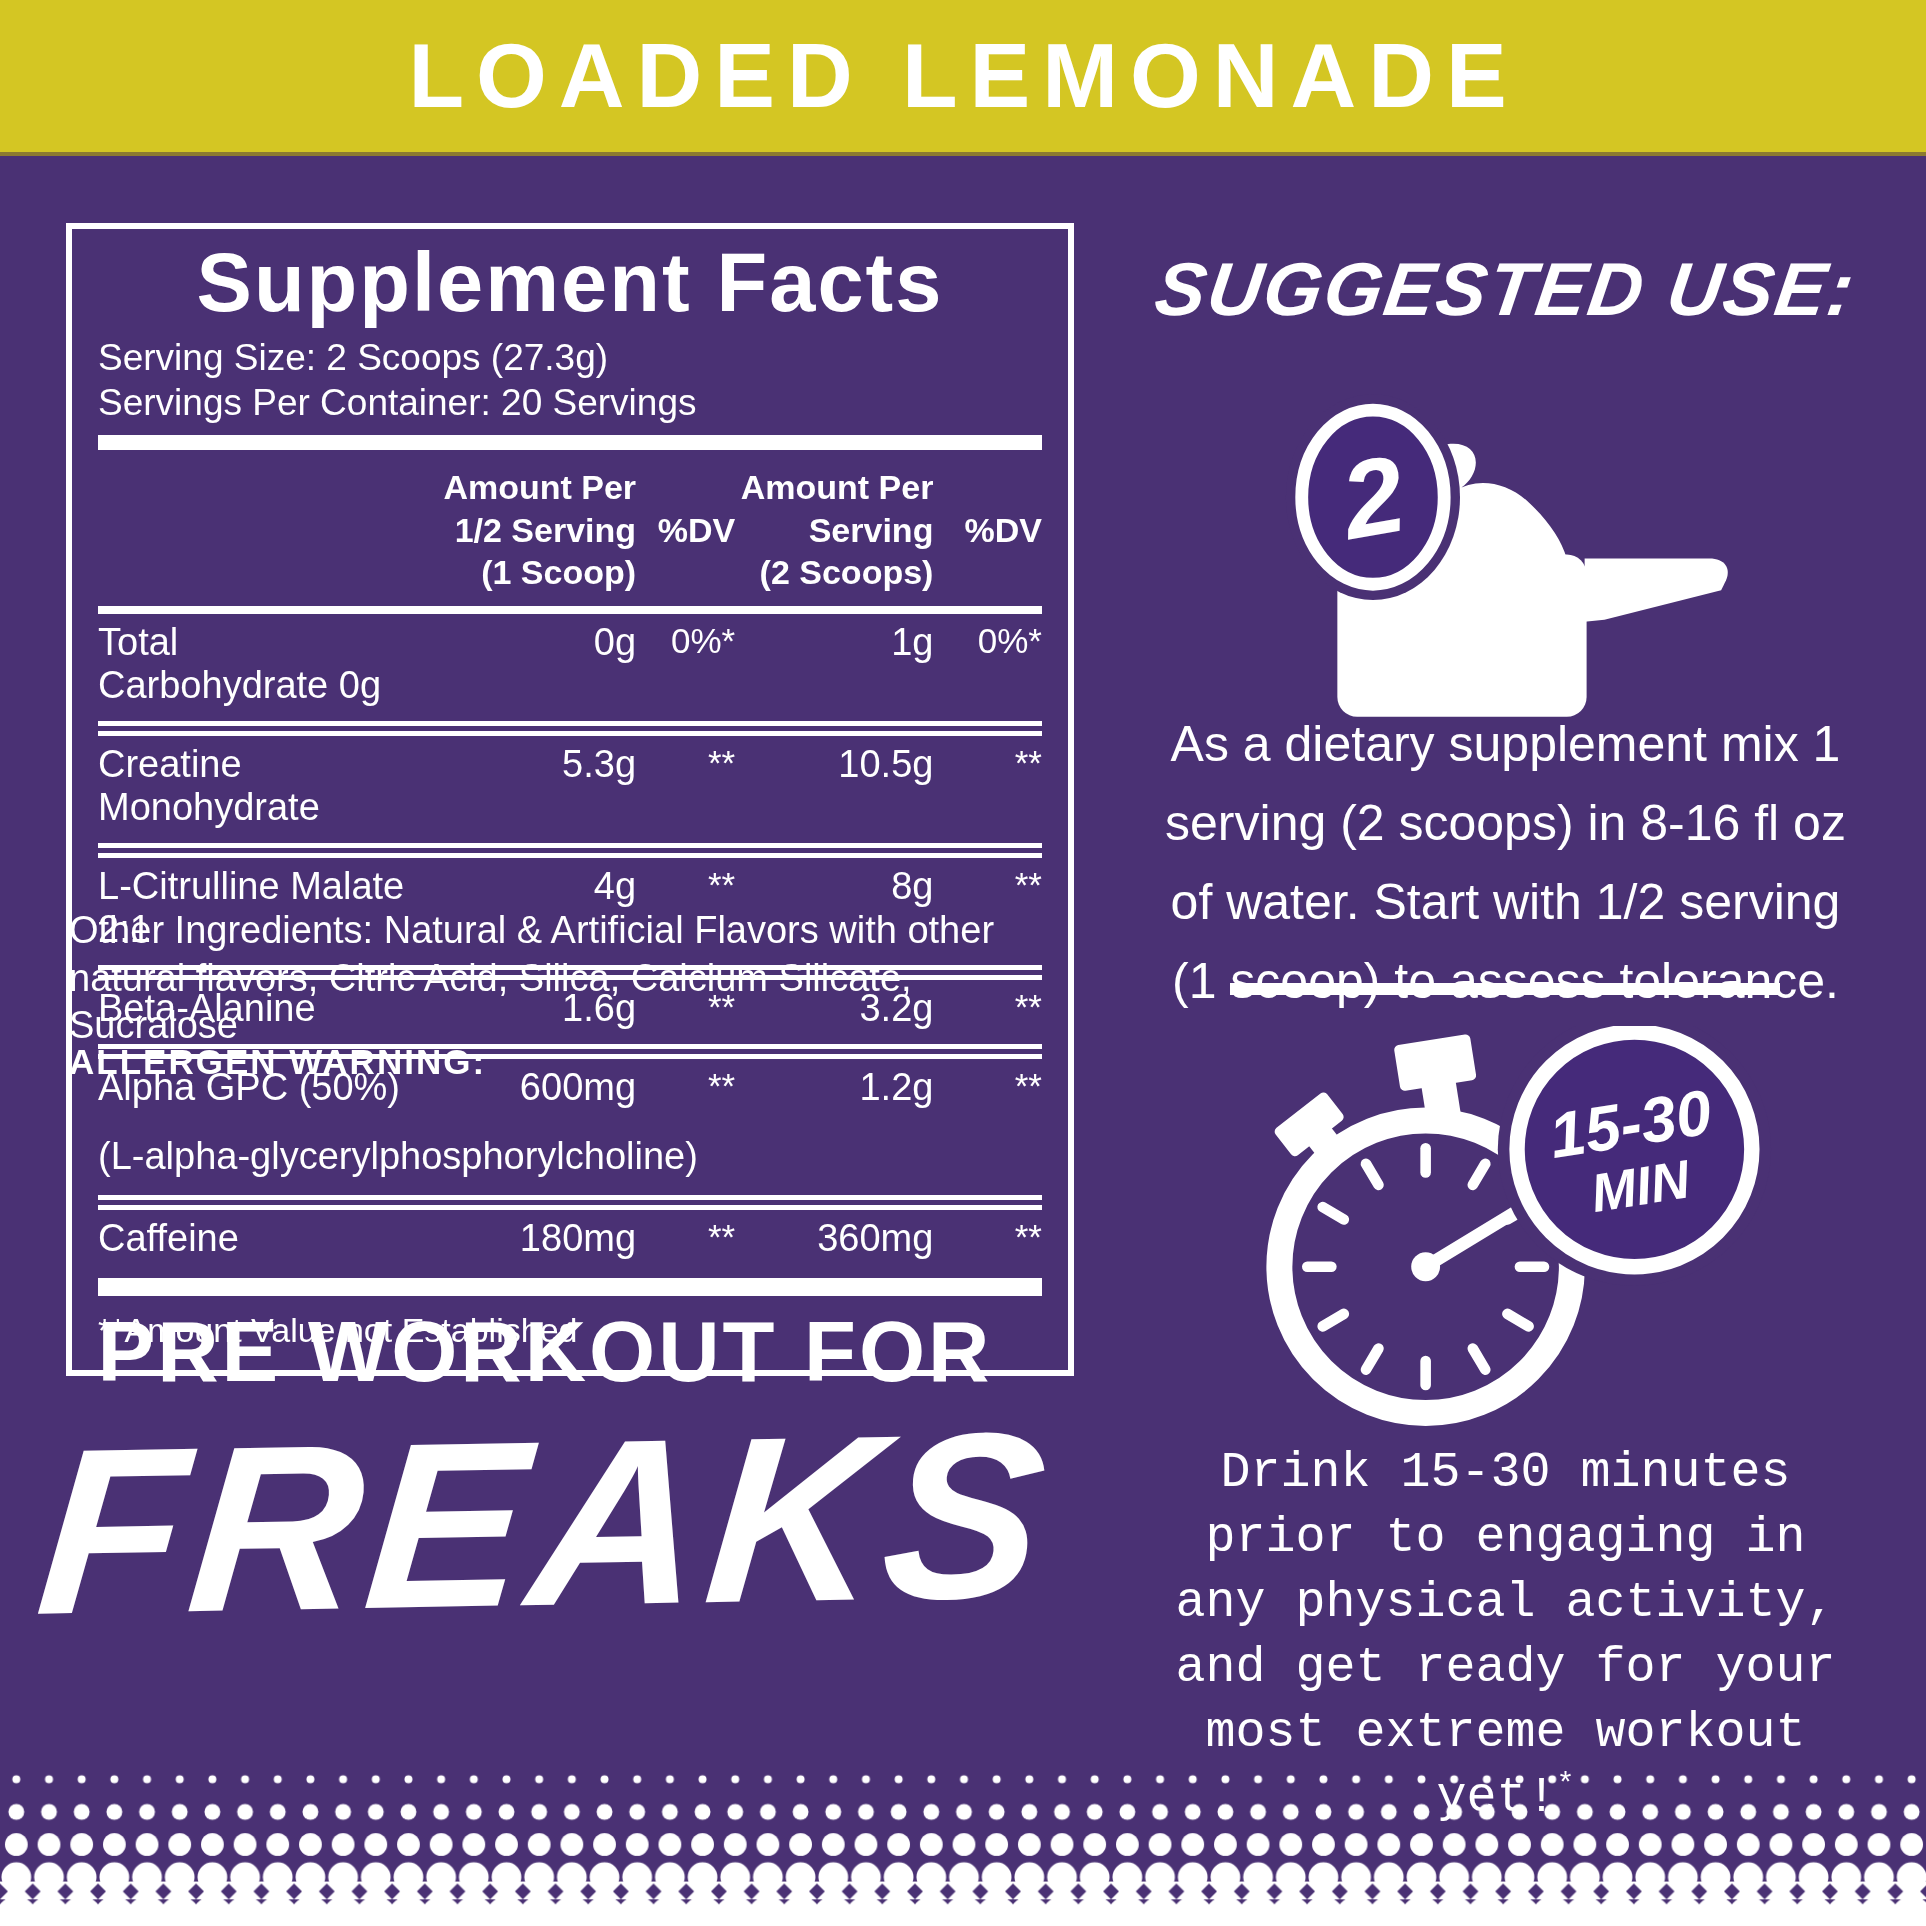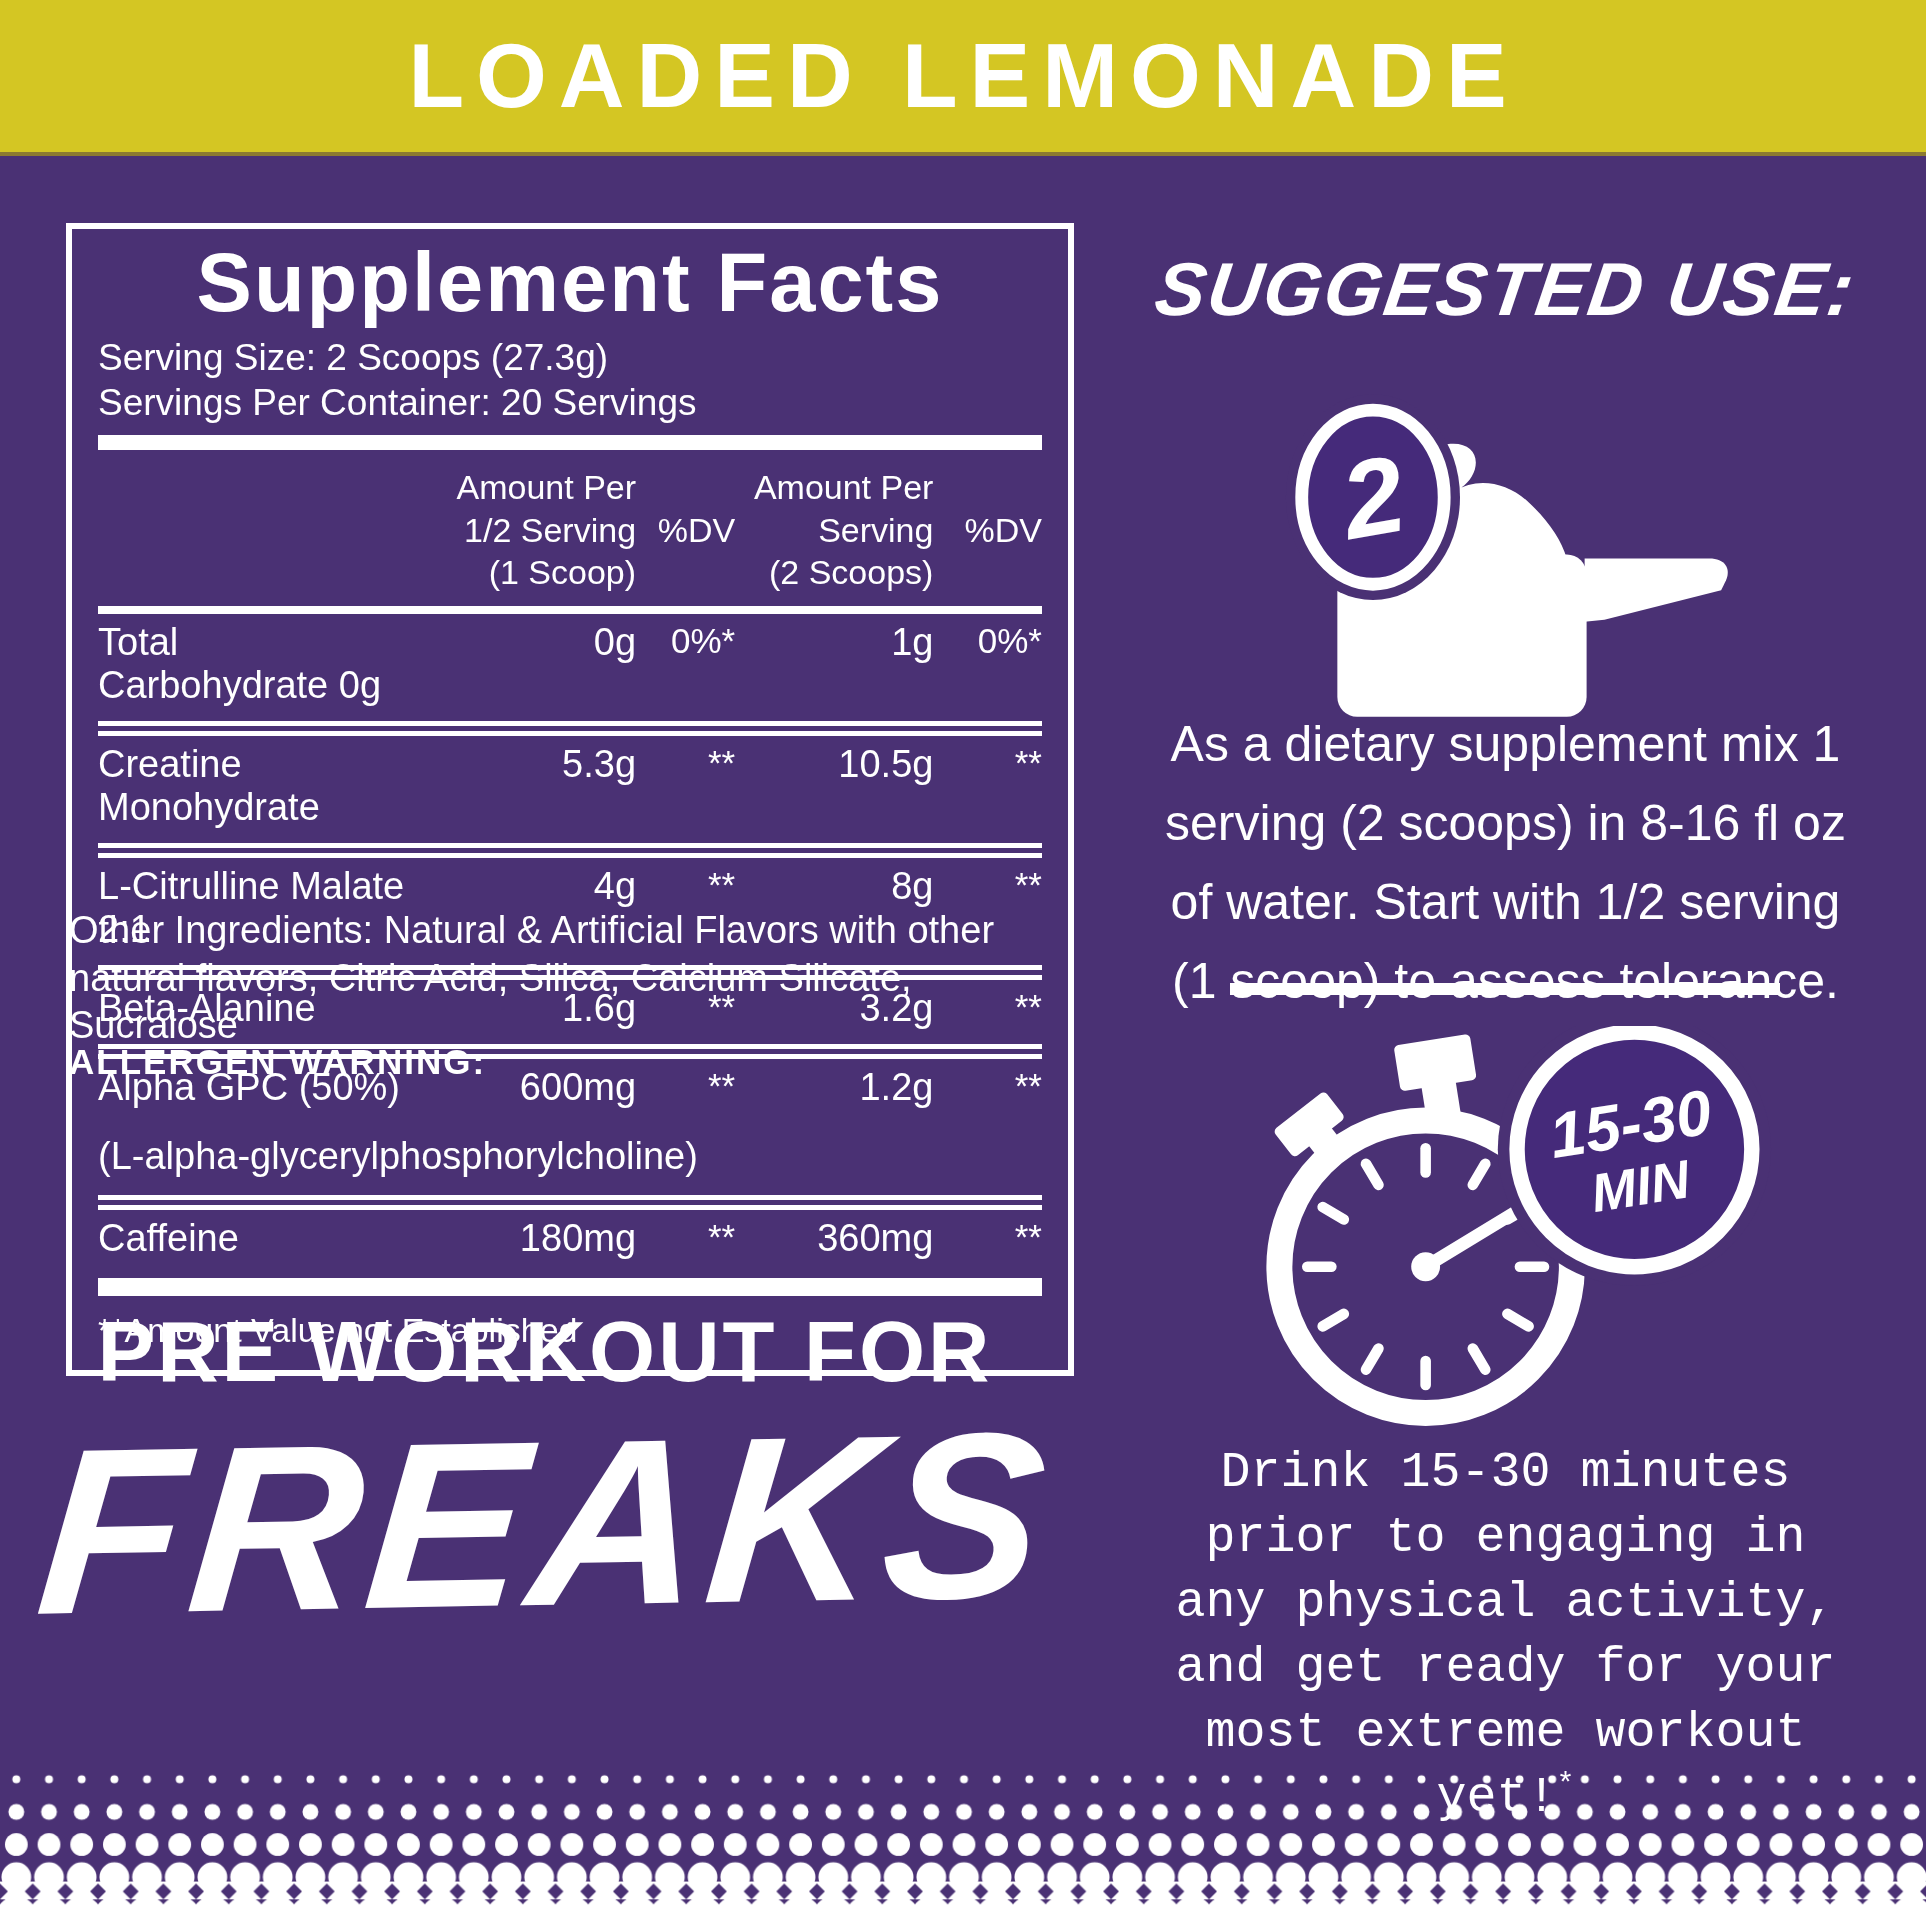--- a/index.html
+++ b/index.html
@@ -33,21 +33,21 @@
   .facts-title{
     font-size:83px;font-weight:700;text-align:center;
     letter-spacing:2px;line-height:1.1;margin:0 0 8px 0;
   }
   .serving-line{font-size:37px;line-height:1.2;}
   .bar-thick{height:15px;background:#ffffff;margin-top:10px;}
   .t-grid{display:grid;grid-template-columns:34% 23% 10.5% 21% 11.5%;}
   .thead{
     padding:16px 0 12px 0;
     border-bottom:8px solid #ffffff;
-    font-weight:400;font-size:34px;line-height:1.25;
+    font-weight:700;font-size:34px;line-height:1.25;
     align-items:center;
   }
   .th{white-space:pre-line;text-align:right;}
   .th-dv{text-align:right;align-self:center;}
   .trow-block + .trow-block{border-top:15px double #ffffff;}
   .trow{font-size:38px;padding:7px 0 14px 0;}
   .td-name{text-align:left;}
   .td-amt{text-align:right;}
   .td-dv{text-align:right;font-size:35px;}
   .sub-line{font-size:38px;padding:12px 0 17px 0;}

